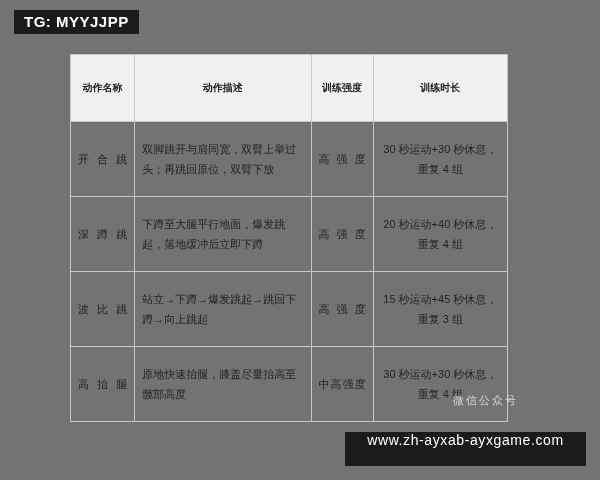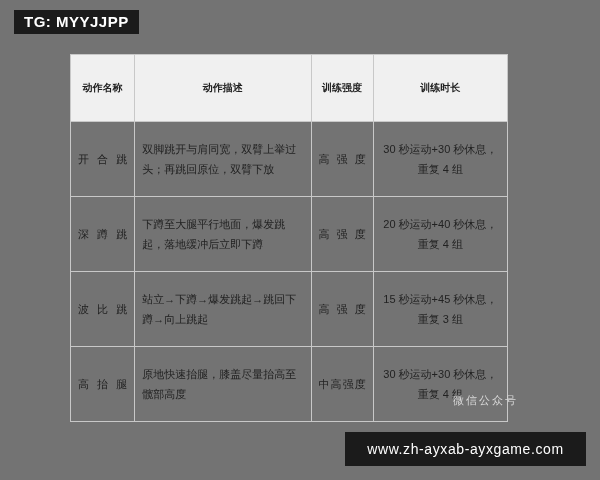--- a/index.html
+++ b/index.html
@@ -124,21 +124,20 @@
   
   .url-bar {
     position: absolute;
     left: 345px;
     bottom: 14px;
     width: 241px;
     height: 34px;
     background: #1b1b1b;
     color: #ffffff;
     display: flex;
-    align-items: center;
     justify-content: center;
     font-size: 14px;
     letter-spacing: 0.6px;
   }
 </style>
 </head>
 <body>
 
 <div class="page">
 

